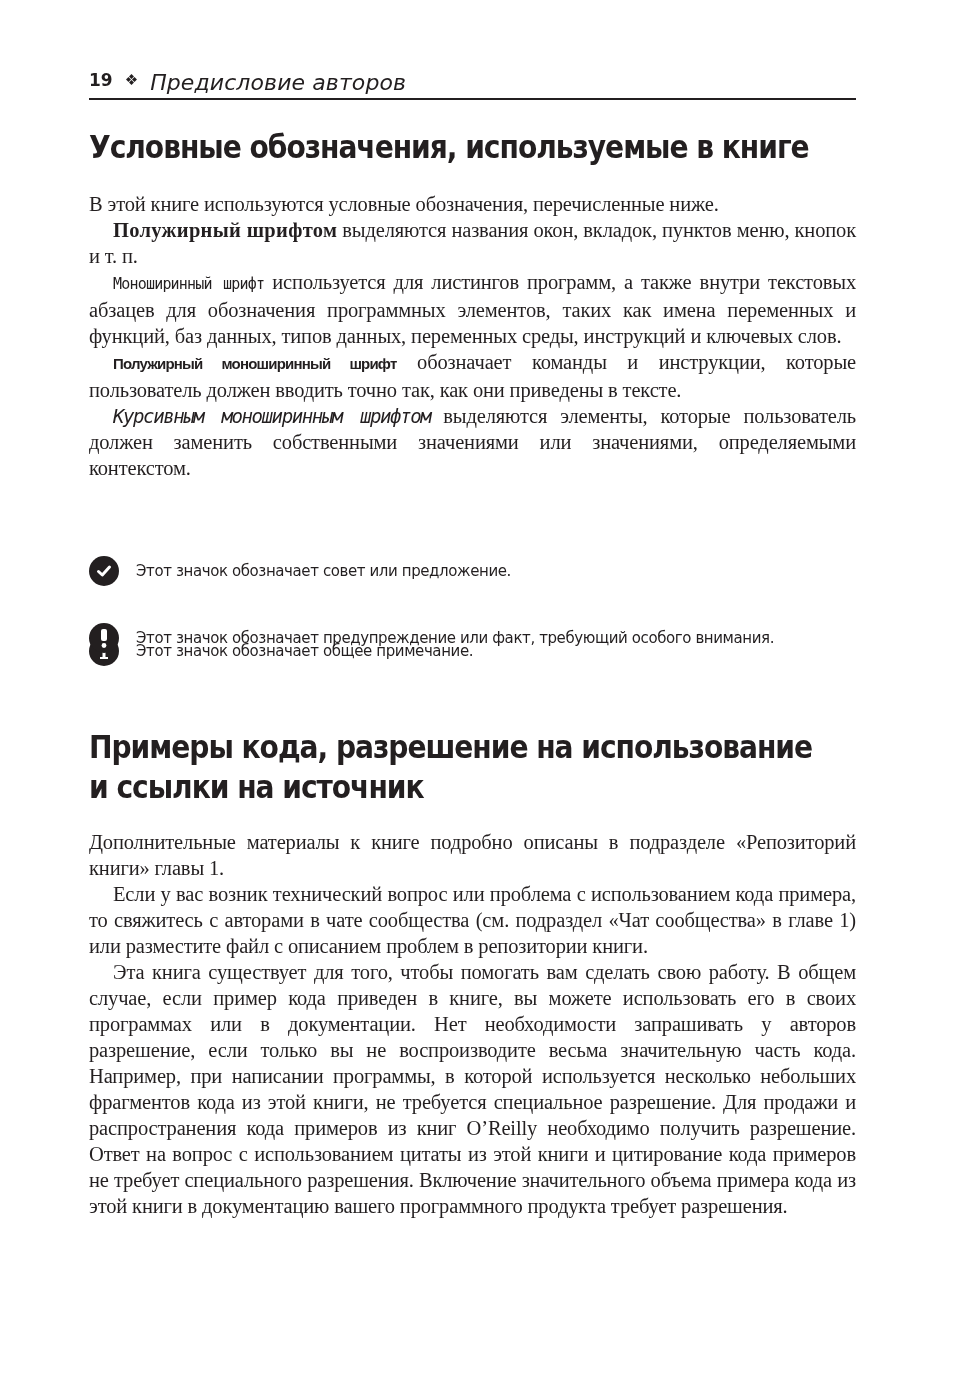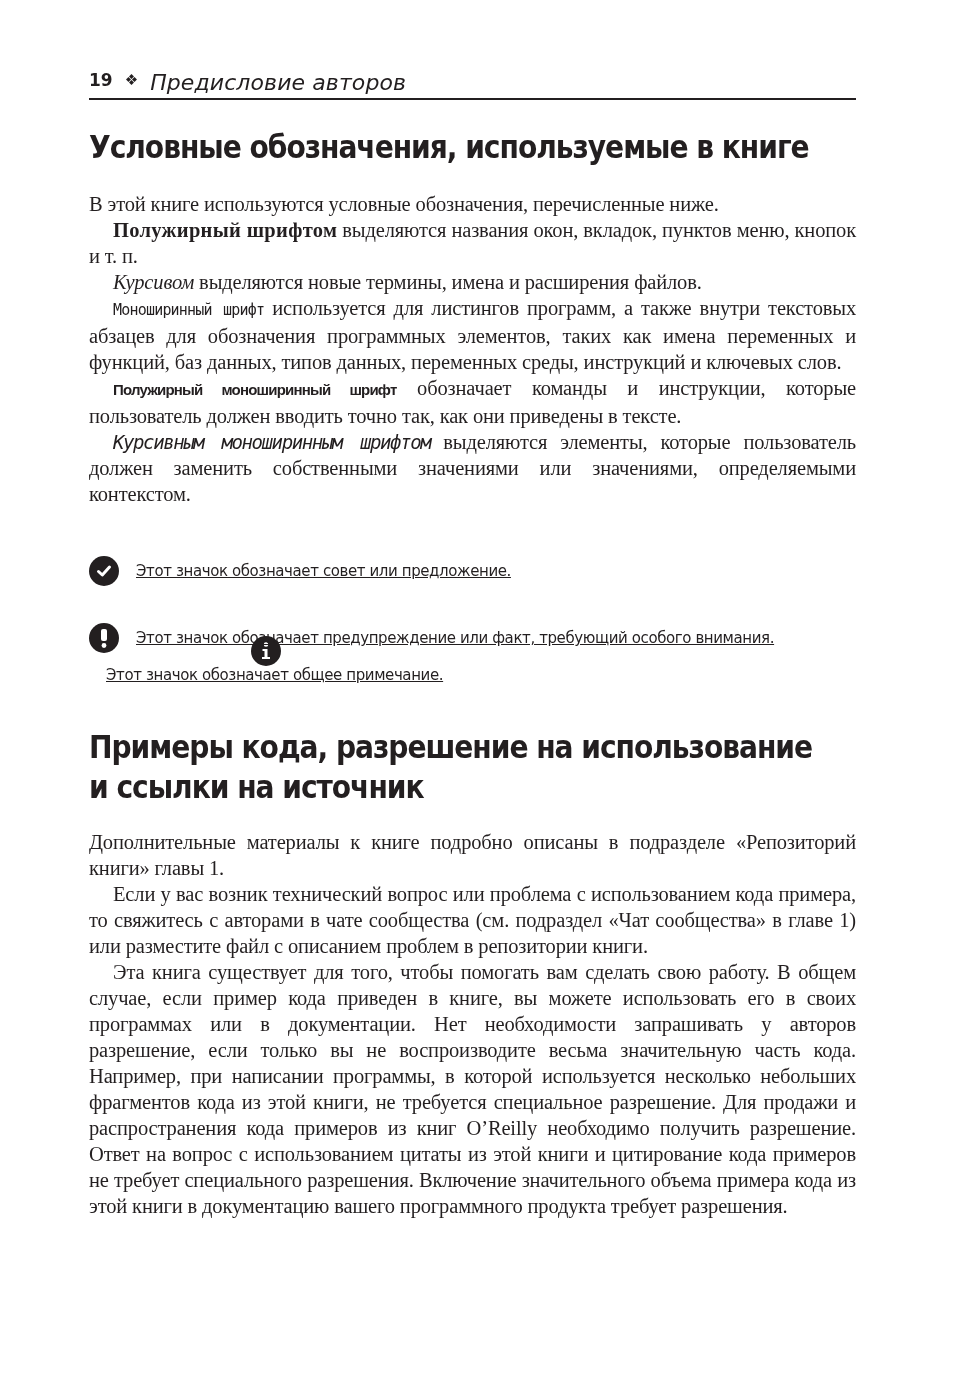--- a/index.html
+++ b/index.html
@@ -39,51 +39,50 @@
     #block1 { top: 191px; }
     #block2 { top: 829px; }
 
     .mono { font-family: "DejaVu Sans Mono", monospace; font-size: 15px; letter-spacing: -0.8px; }
     .mono-b { font-family: Liberation Sans, sans-serif; font-size: 15px; font-weight: bold; letter-spacing: -0.8px; }
     .mono-i { font-family: "DejaVu Sans Mono", monospace; font-size: 19px; font-style: italic; letter-spacing: -1.4px; }
     .bold { font-weight: bold; letter-spacing: 0.3px; }
     .ital { font-style: italic; }
 
     .note {
-      position: absolute; left: 0; display: flex; align-items: center; height: 30px; text-decoration: underline;
+      position: absolute; left: 0; display: flex; align-items: center; height: 30px;
     }
     .note-icon {
       width: 30px; height: 30px; border-radius: 50%; background: #231f20; color: #fff;
       display: flex; align-items: center; justify-content: center; flex: 0 0 30px;
     }
     .note-text {
       margin-left: 17px;
       font-family: "DejaVu Sans", sans-serif; font-size: 15px; letter-spacing: -0.4px;
     }
     #note1 { top: 556px; }
-    #note2 { top: 636px; flex-direction: column; }
+    #note2 { top: 636px; }
     #note3 { top: 623px; }
   </style>
 </head>
 <body>
 
 <div class="page">
 
   <div class="running-header">
     <span class="page-num">19</span>
     <span class="header-orn">❖</span>
     <span class="header-title">Предисловие авторов</span>
   </div>
 
   <h2 class="section-heading" id="h1">Условные обозначения, используемые в книге</h2>
 
   <div class="body-text" id="block1">
     <p>В этой книге используются условные обозначения, перечисленные ниже.</p>
     <p class="indent"><span class="bold">Полужирный шрифтом</span><span> выделяются названия окон, вкладок, пунктов меню, кнопок и т. п.</span></p>
-    <p class="indent"><span class="ital">Курсивом</span><span> выделяются новые термины, имена и расширения файлов.</span></p>
     <p class="indent"><span class="mono">Моноширинный шрифт</span><span> используется для листингов программ, а также внутри текстовых абзацев для обозначения программных элементов, таких как имена переменных и функций, баз данных, типов данных, переменных среды, инструкций и ключевых слов.</span></p>
     <p class="indent"><span class="mono-b">Полужирный моноширинный шрифт</span><span> обозначает команды и инструкции, которые пользователь должен вводить точно так, как они приведены в тексте.</span></p>
     <p class="indent"><span class="mono-i">Курсивным моноширинным шрифтом</span><span> выделяются элементы, которые пользователь должен заменить собственными значениями или значениями, определяемыми контекстом.</span></p>
   </div>
 
   <div class="note" id="note1">
     <span class="note-icon">
       <svg width="18" height="18" viewBox="0 0 18 18">
           <path d="M3.5 9.5 L7.3 13 L14.5 5" fill="none" stroke="#fff" stroke-width="3" stroke-linecap="round" stroke-linejoin="round"></path>
         </svg>

